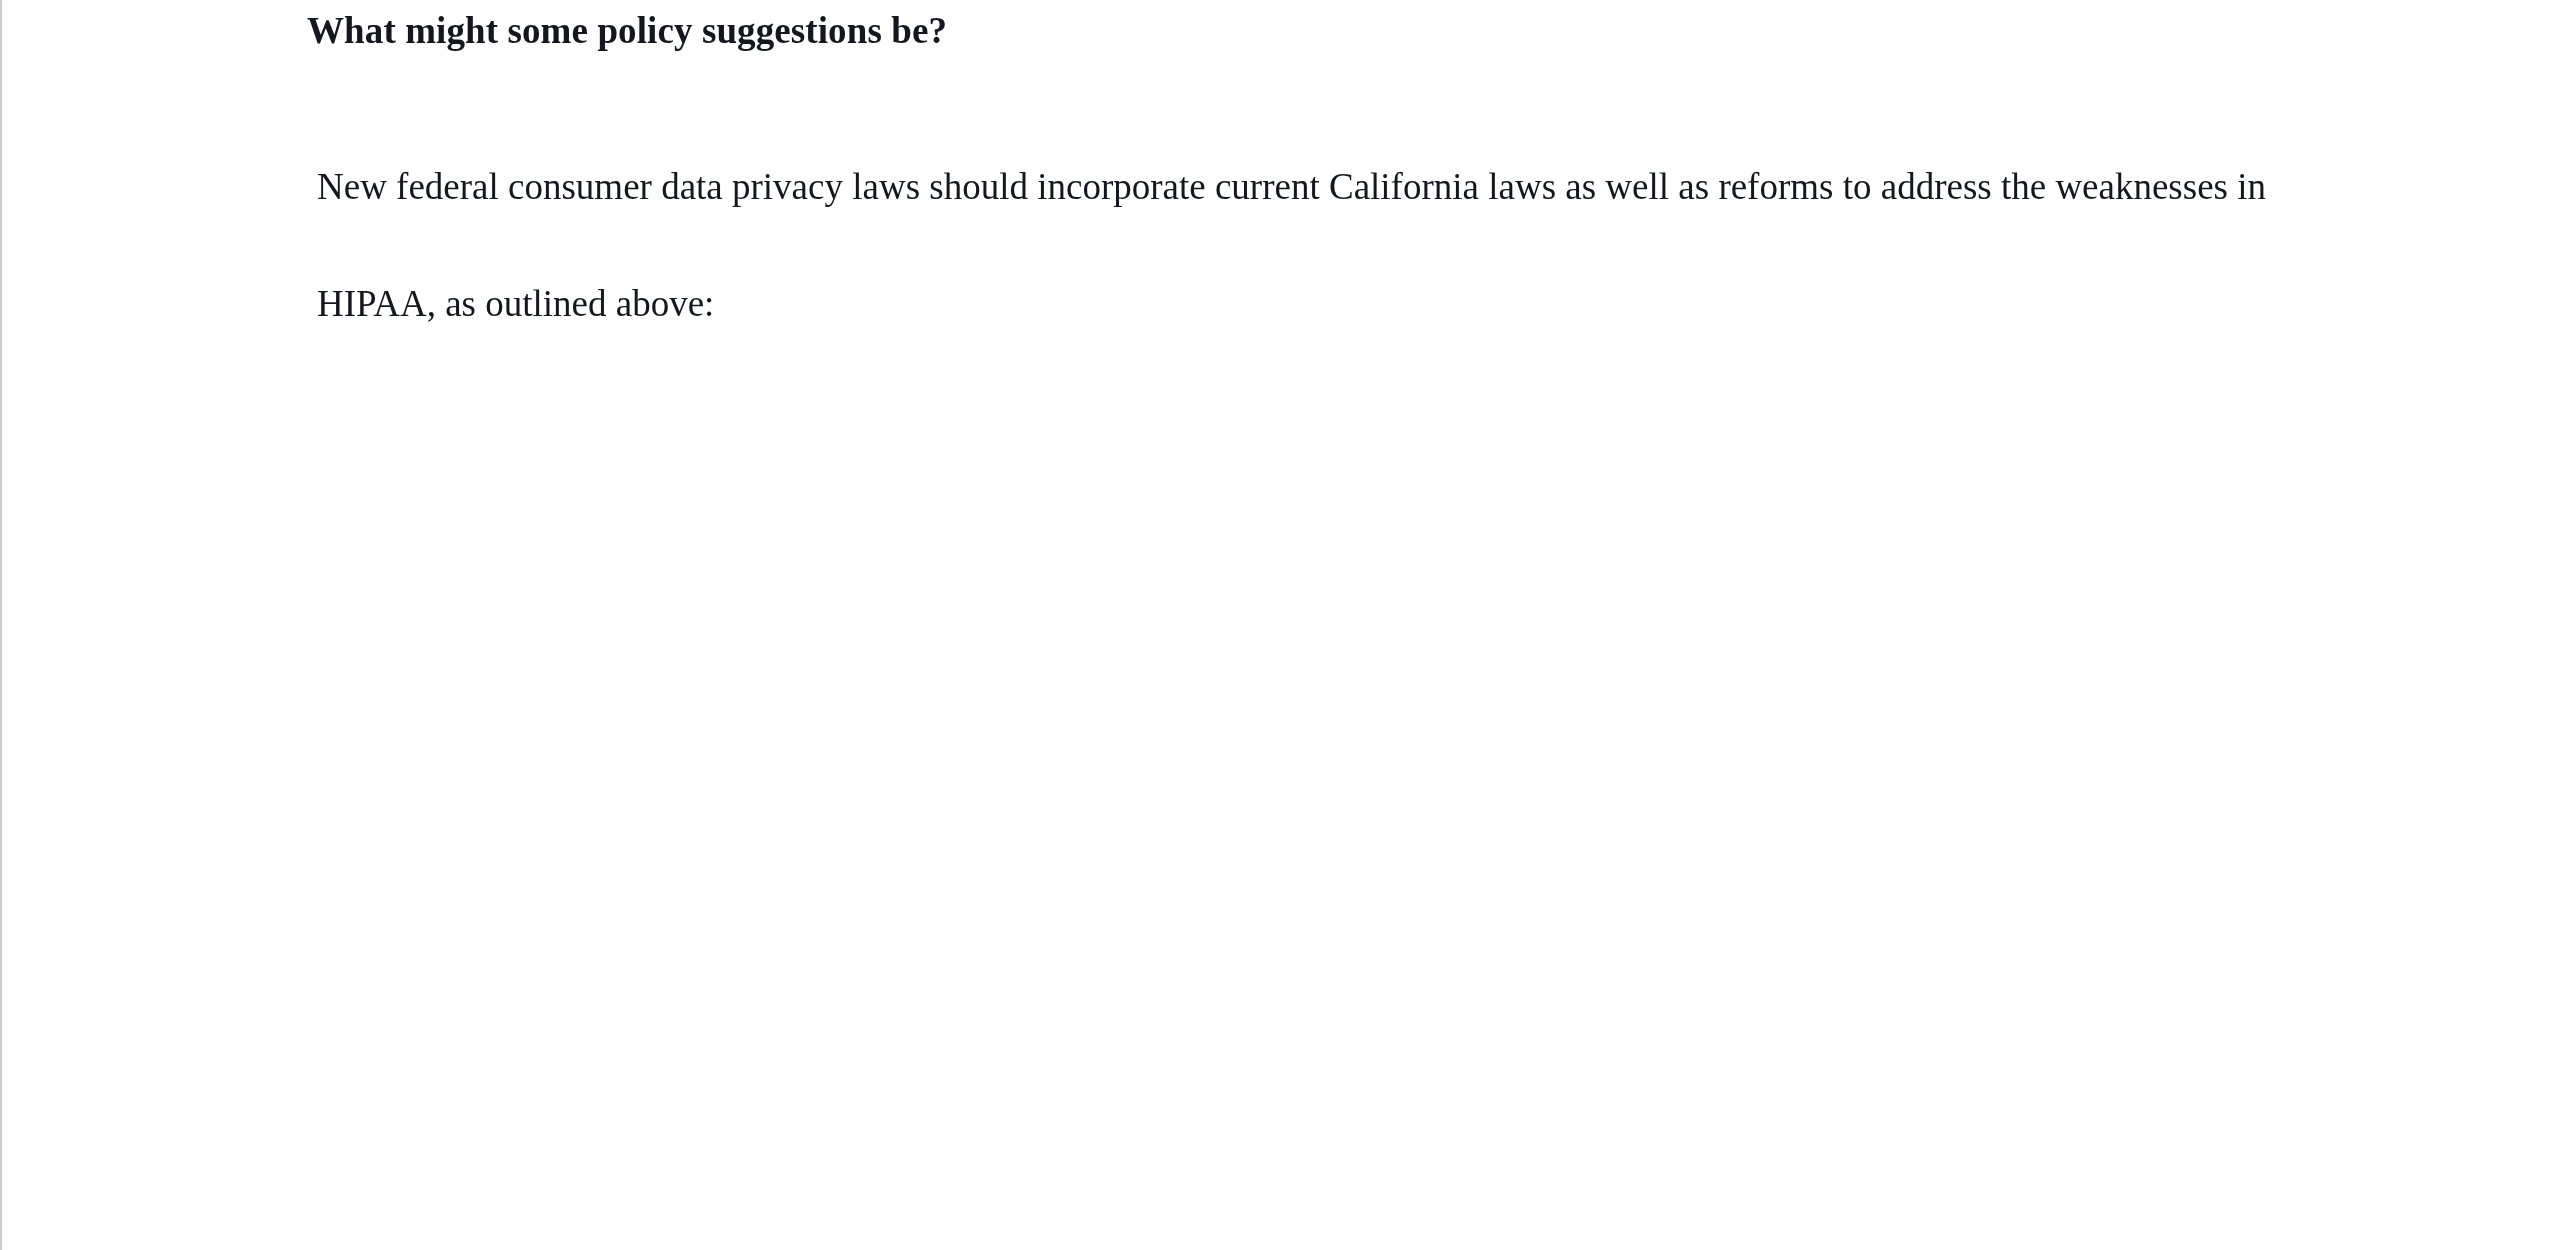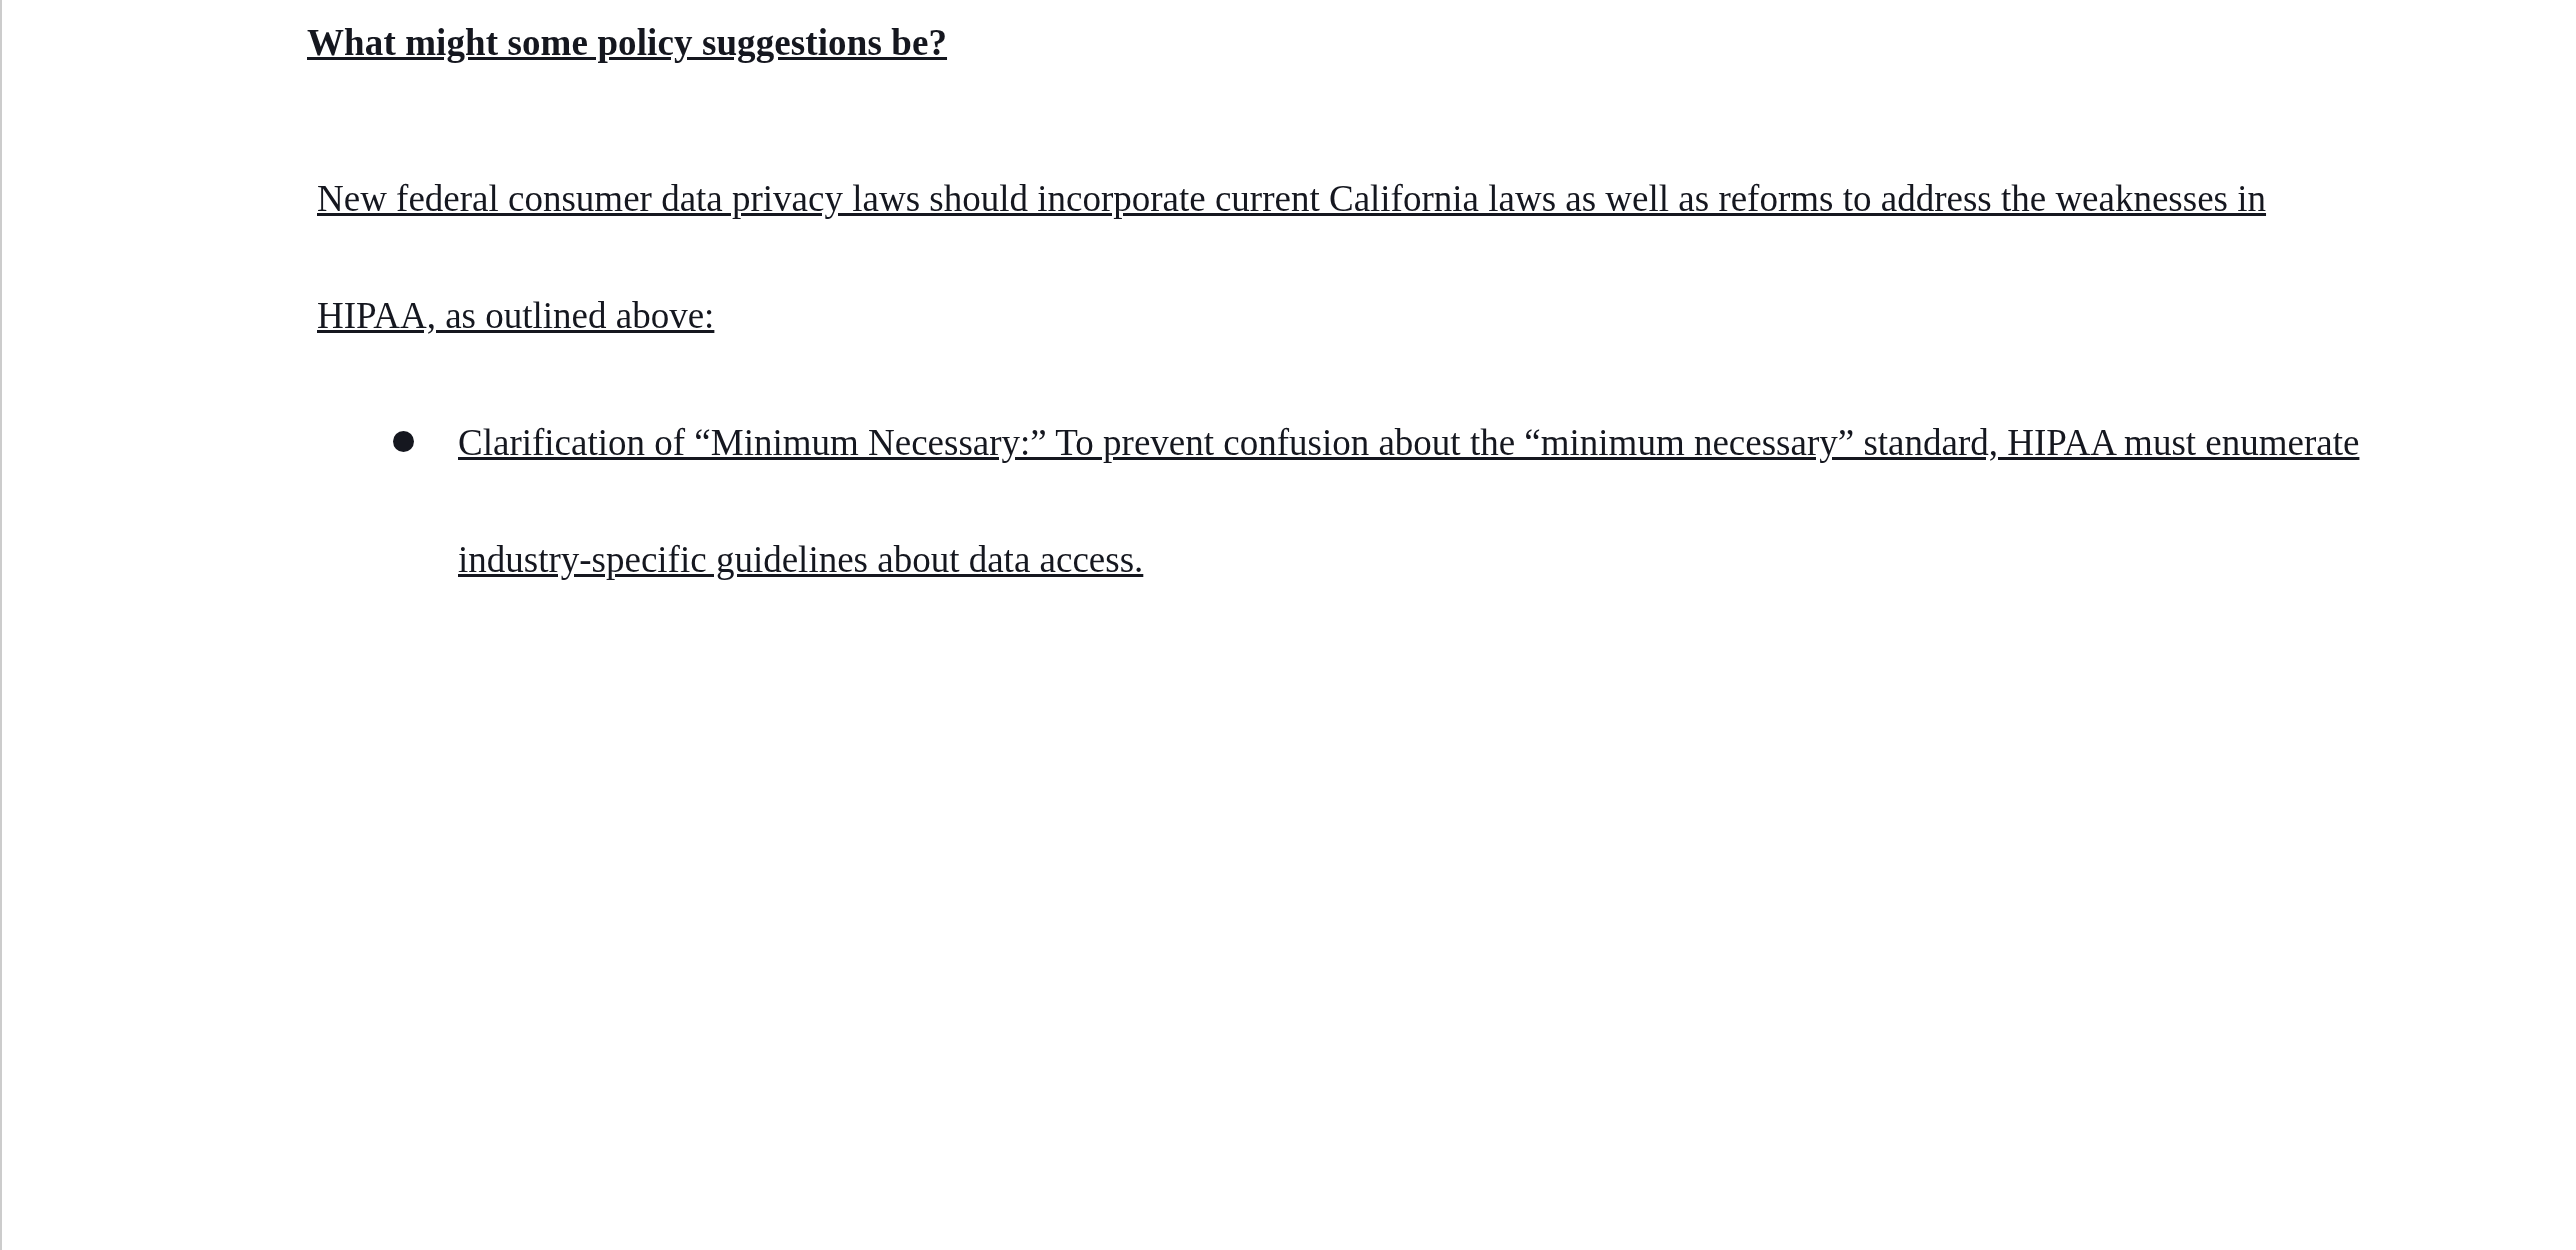--- a/index.html
+++ b/index.html
@@ -22,23 +22,22 @@
     width: 2576px;
     height: 1251px;
     background: #ffffff;
     box-sizing: border-box;
     border-left: 2.5px solid #cccccc;
   }
 
   .page-body {
     position: absolute;
     left: 305px;
-    top: 16px;
+    top: 4px;
     width: 2010px;
-    text-decoration: underline;
   }
 
   
   .doc-heading {
     font-size: 37px;
     font-weight: bold;
     line-height: 53px;
     letter-spacing: 0.1px;
     margin: 0;
     padding: 0;
@@ -97,24 +96,20 @@
   <div class="page-body">
 
     <h1 class="doc-heading">What might some policy suggestions be?</h1>
 
     <div class="para-spacer-top"></div>
 
     <p class="doc-paragraph">New federal consumer data privacy laws should incorporate current California laws as well as reforms to address the weaknesses in HIPAA, as outlined above:</p>
 
     <ul class="doc-list">
 
-      <li class="doc-list-item">
-        <span class="bullet-marker"></span>
-        <span class="item-text">Clarification of “Minimum Necessary:” To prevent confusion about the “minimum necessary” standard, HIPAA must enumerate industry-specific guidelines about data access.</span>
-      </li>
 
 
 
     </ul>
 
   </div>
 </div>
 
 
 </body></html>

